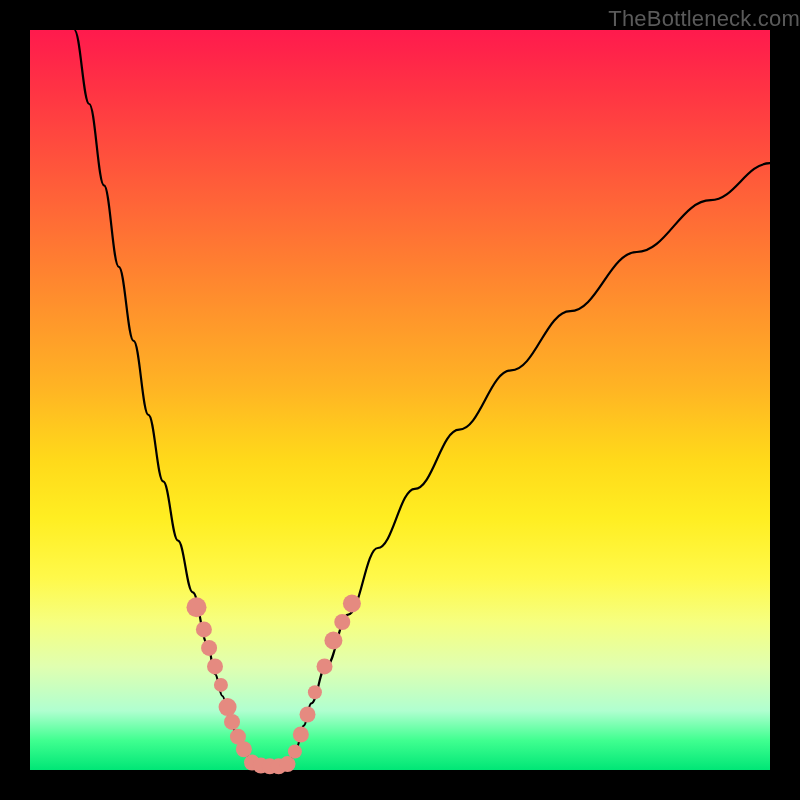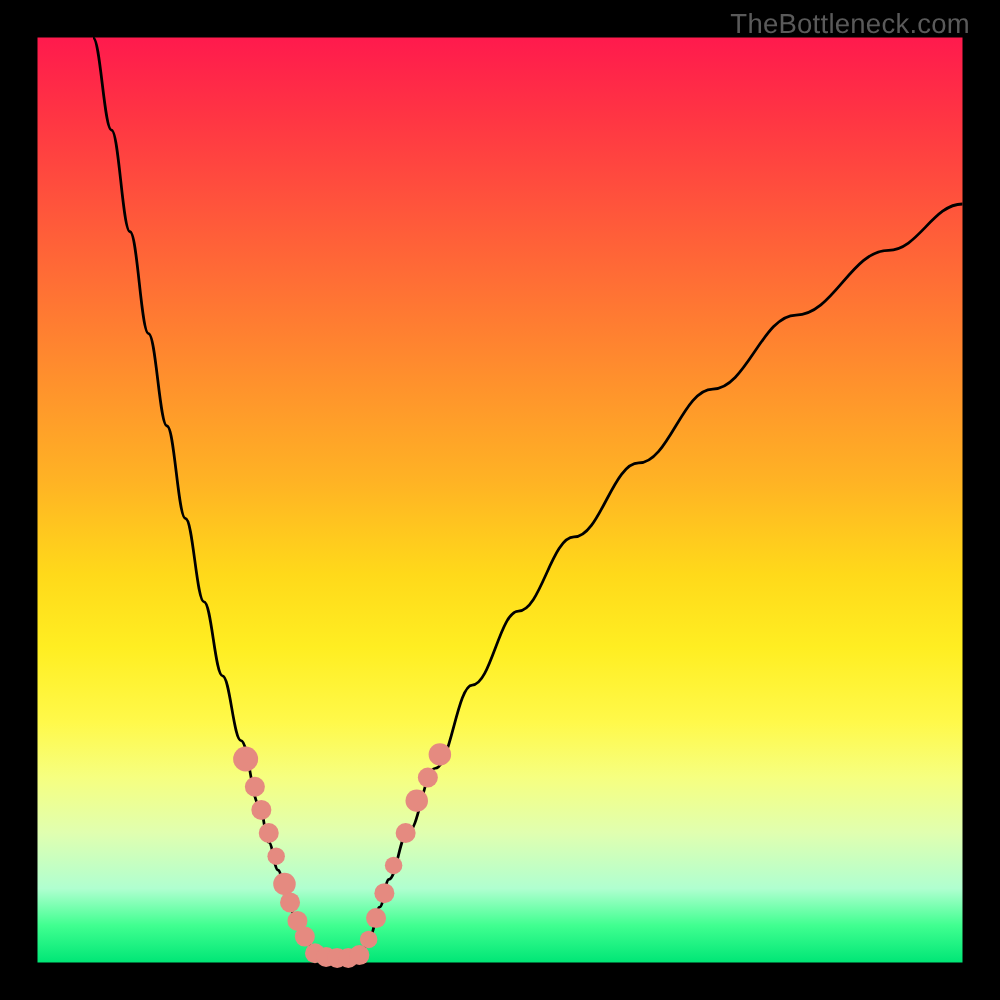--- a/index.html
+++ b/index.html
@@ -27,21 +27,21 @@
       #fff94a 74%,
       #f6ff80 80%,
       #e0ffb0 86%,
       #b0ffd0 92%,
       #40ff90 96%,
       #00e676 100%);
   }
   .watermark {
     position: absolute;
     top: 6px;
-    right: 24px;
+    right: 0;
     font-family: Arial, Helvetica, sans-serif;
     font-size: 22px;
     color: #5a5a5a;
     letter-spacing: 0.2px;
   }
   svg.curve {
     position: absolute;
     left: 0; top: 0;
     width: 740px;
     height: 740px;

